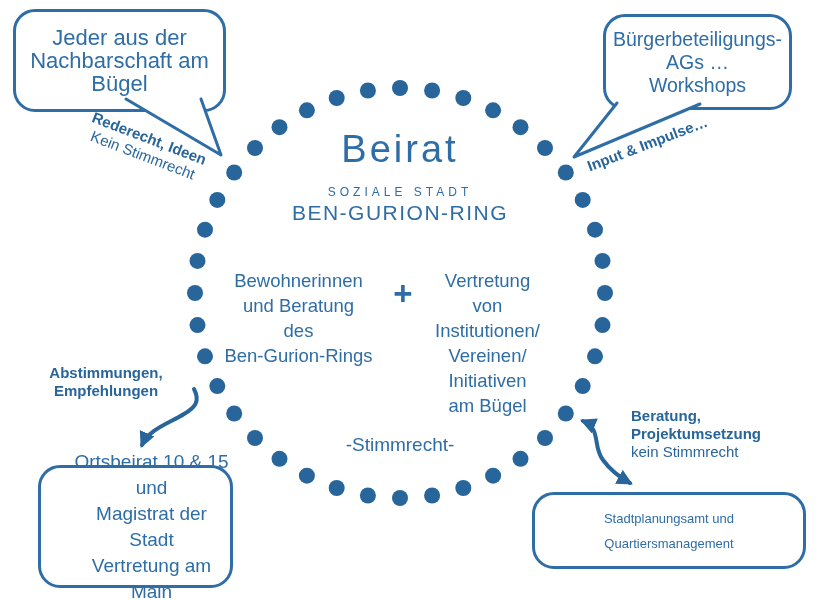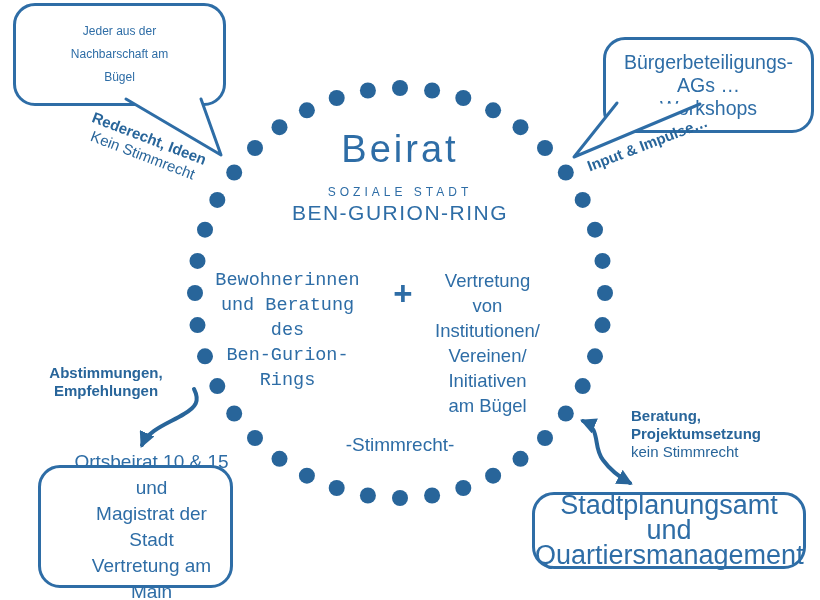--- a/index.html
+++ b/index.html
@@ -13,31 +13,31 @@
     position:relative;width:820px;height:600px;background:var(--bg);
     font-family:"Liberation Sans",sans-serif;color:var(--brand-blue);overflow:hidden;
   }
   .abs{position:absolute;}
   
   .bubble,.roundbox{
     position:absolute;border:3px solid var(--brand-blue);border-radius:22px;
     background:var(--bg);display:flex;flex-direction:column;justify-content:center;
     text-align:center;
   }
-  .bubble-tl{left:13px;top:3px;width:213px;height:103px;font-size:12px;line-height:23px;}
-  .bubble-tr{left:603px;top:14px;width:211px;height:96px;font-size:19.5px;line-height:23px;margin-top:23px;}
+  .bubble-tl{left:13px;top:9px;width:213px;height:103px;font-size:22px;line-height:23px;}
+  .bubble-tr{left:603px;top:14px;width:189px;height:96px;font-size:19.5px;line-height:23px;}
   .box-bl{left:38px;top:465px;width:195px;height:123px;font-size:19px;line-height:26px;padding-left:32px;}
-  .box-br{left:532px;top:492px;width:274px;height:77px;font-size:27px;line-height:25px;}
+  .box-br{left:532px;top:492px;width:274px;height:77px;font-size:13px;line-height:25px;}
   
   .center-col{left:190px;width:420px;text-align:center;}
   .title-main{top:128px;font-size:38px;font-weight:normal;letter-spacing:3px;}
   .title-sub1{top:185px;font-size:12px;letter-spacing:4px;}
   .title-sub2{top:201px;font-size:21px;letter-spacing:1.5px;}
   .group-col{top:268px;width:175px;text-align:center;font-size:18.5px;line-height:25px;}
-  .group-left{left:200px;font-family:Liberation Mono, monospace;}
+  .group-left{left:211px;}
   .group-right{left:400px;}
   .plus-sign{left:385px;top:275px;width:36px;text-align:center;font-size:33px;font-weight:bold;}
   .voting-note{top:434px;font-size:19px;}
   
   .small-label{position:absolute;font-size:15px;line-height:18px;color:var(--dot-blue);}
   .label-tl{left:66px;top:129px;width:160px;text-align:center;transform:rotate(21deg);}
   .label-tr{left:575px;top:135px;width:145px;text-align:center;transform:rotate(-21deg);font-weight:bold;}
   .label-left{left:40px;top:364px;width:132px;text-align:center;font-weight:bold;}
   .label-right{left:631px;top:407px;width:160px;text-align:left;}
   .b{font-weight:bold;}

